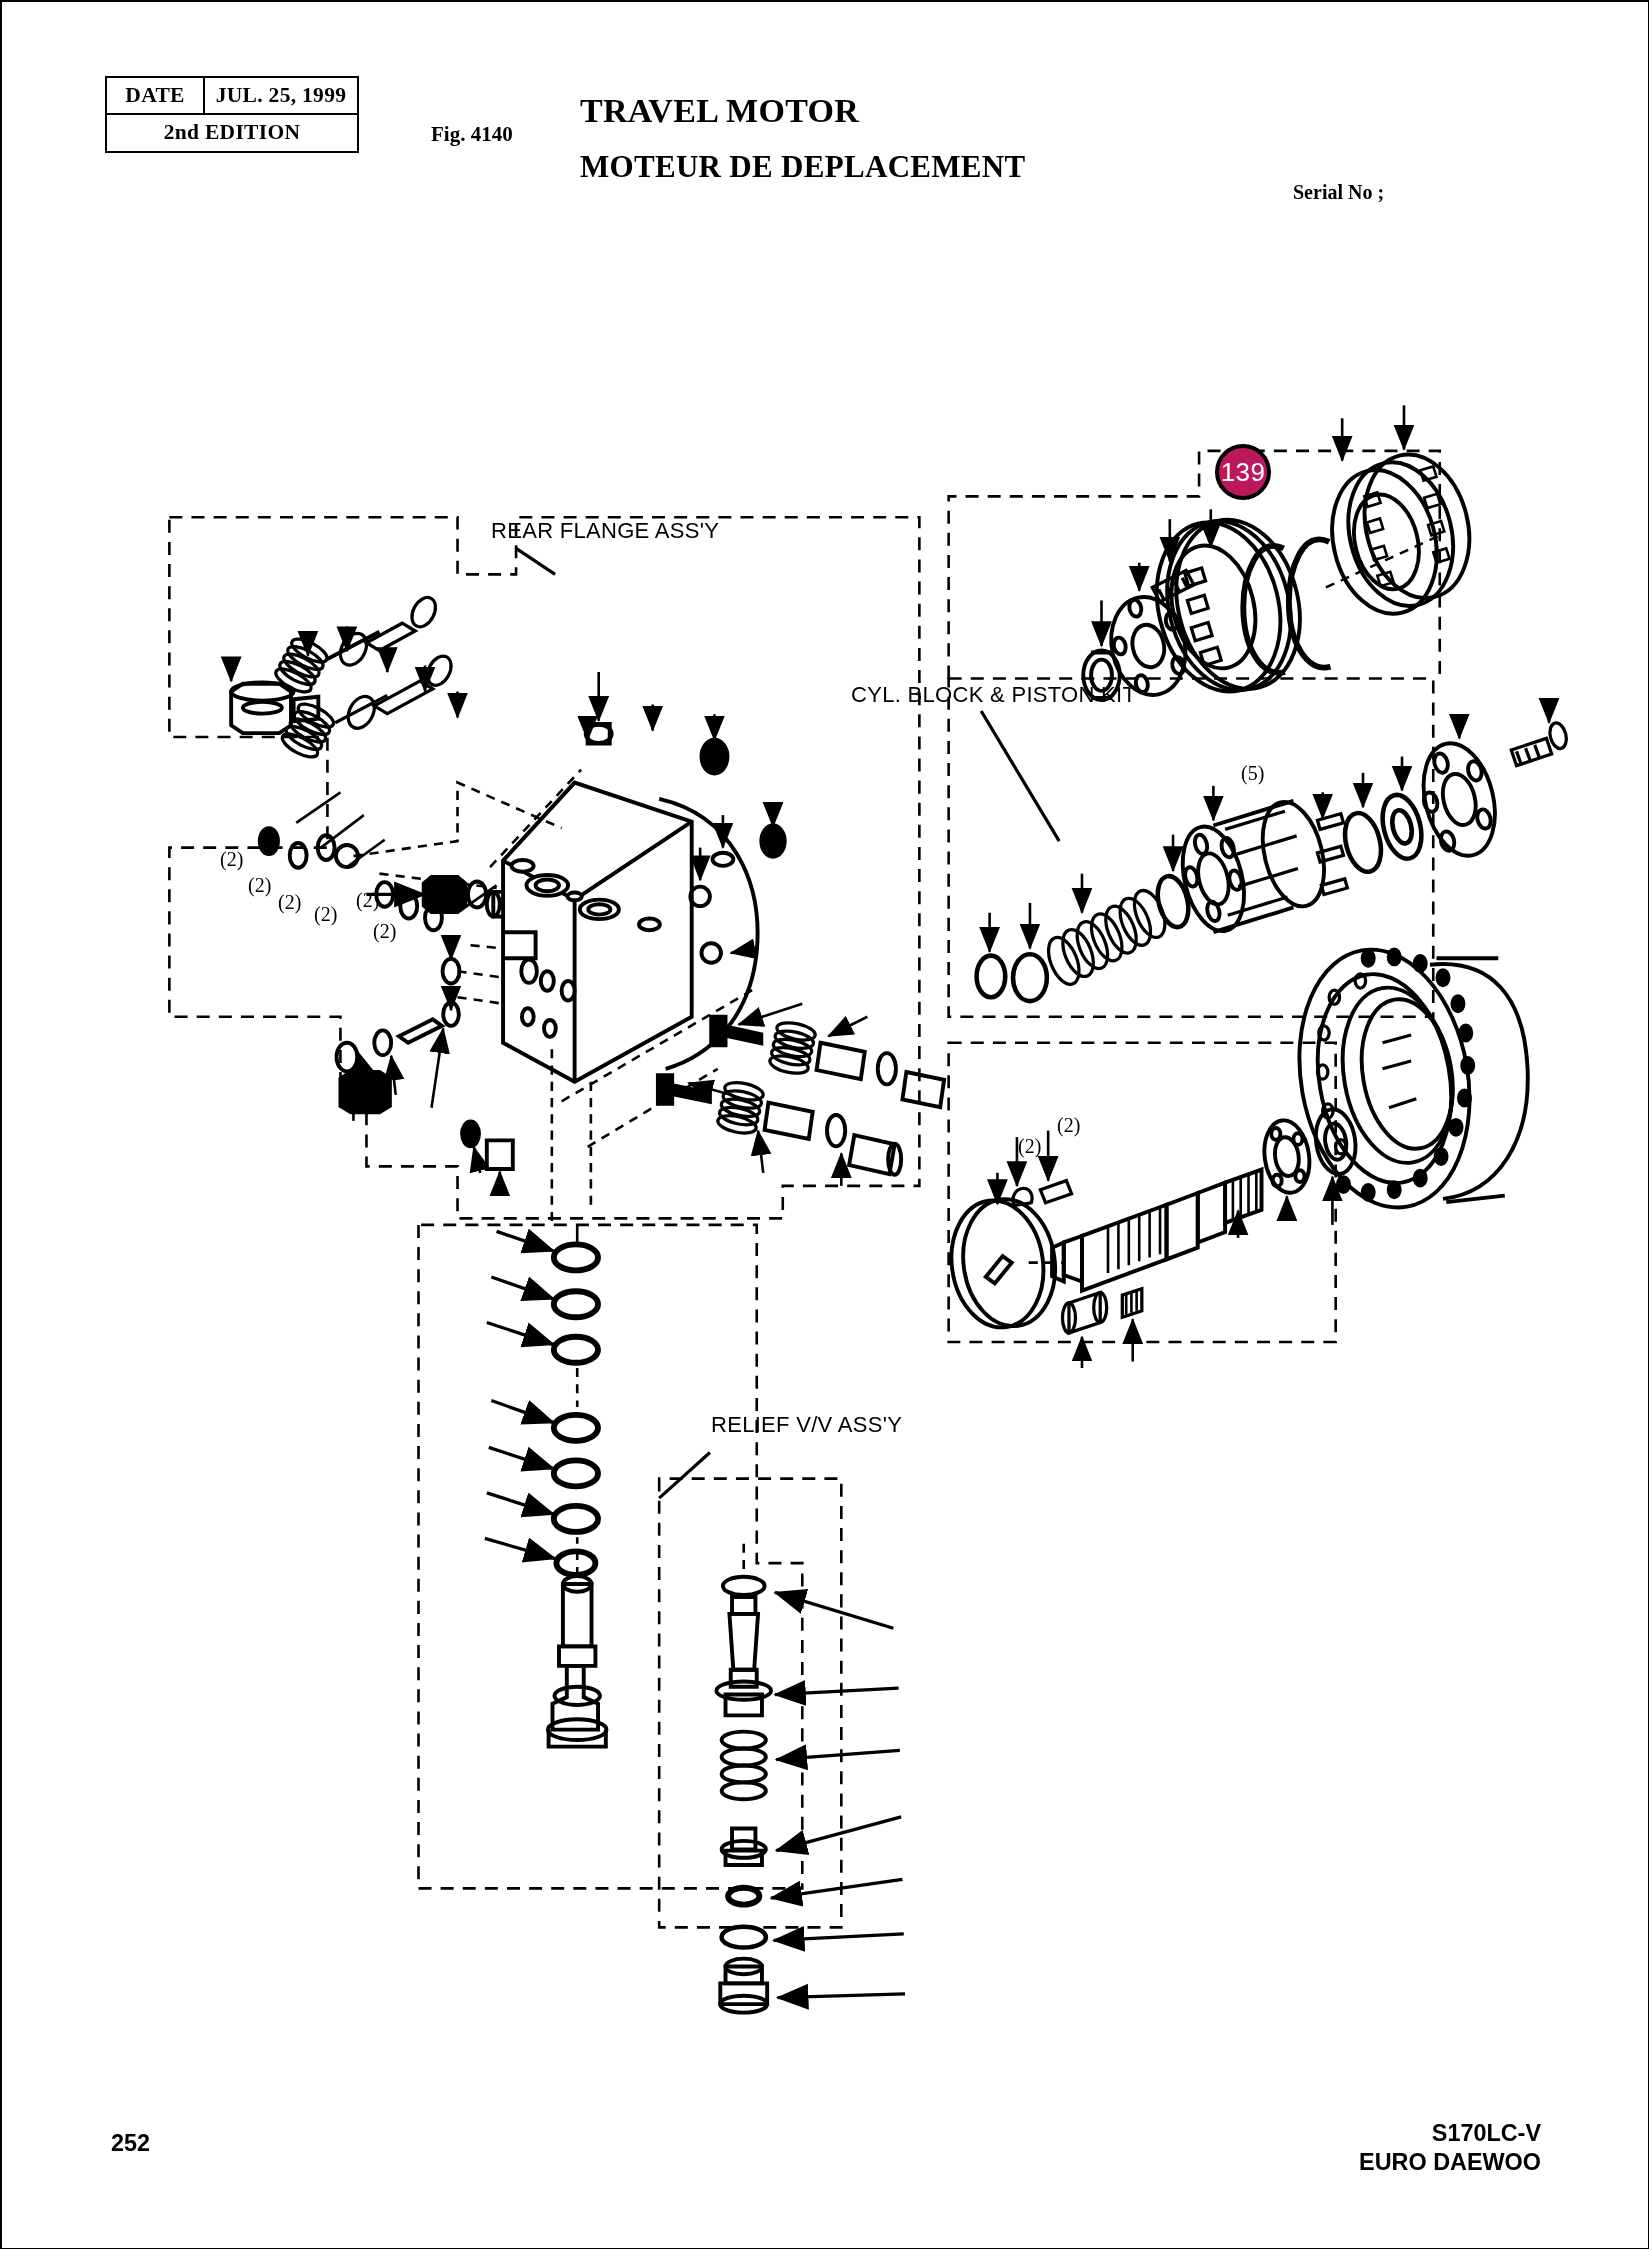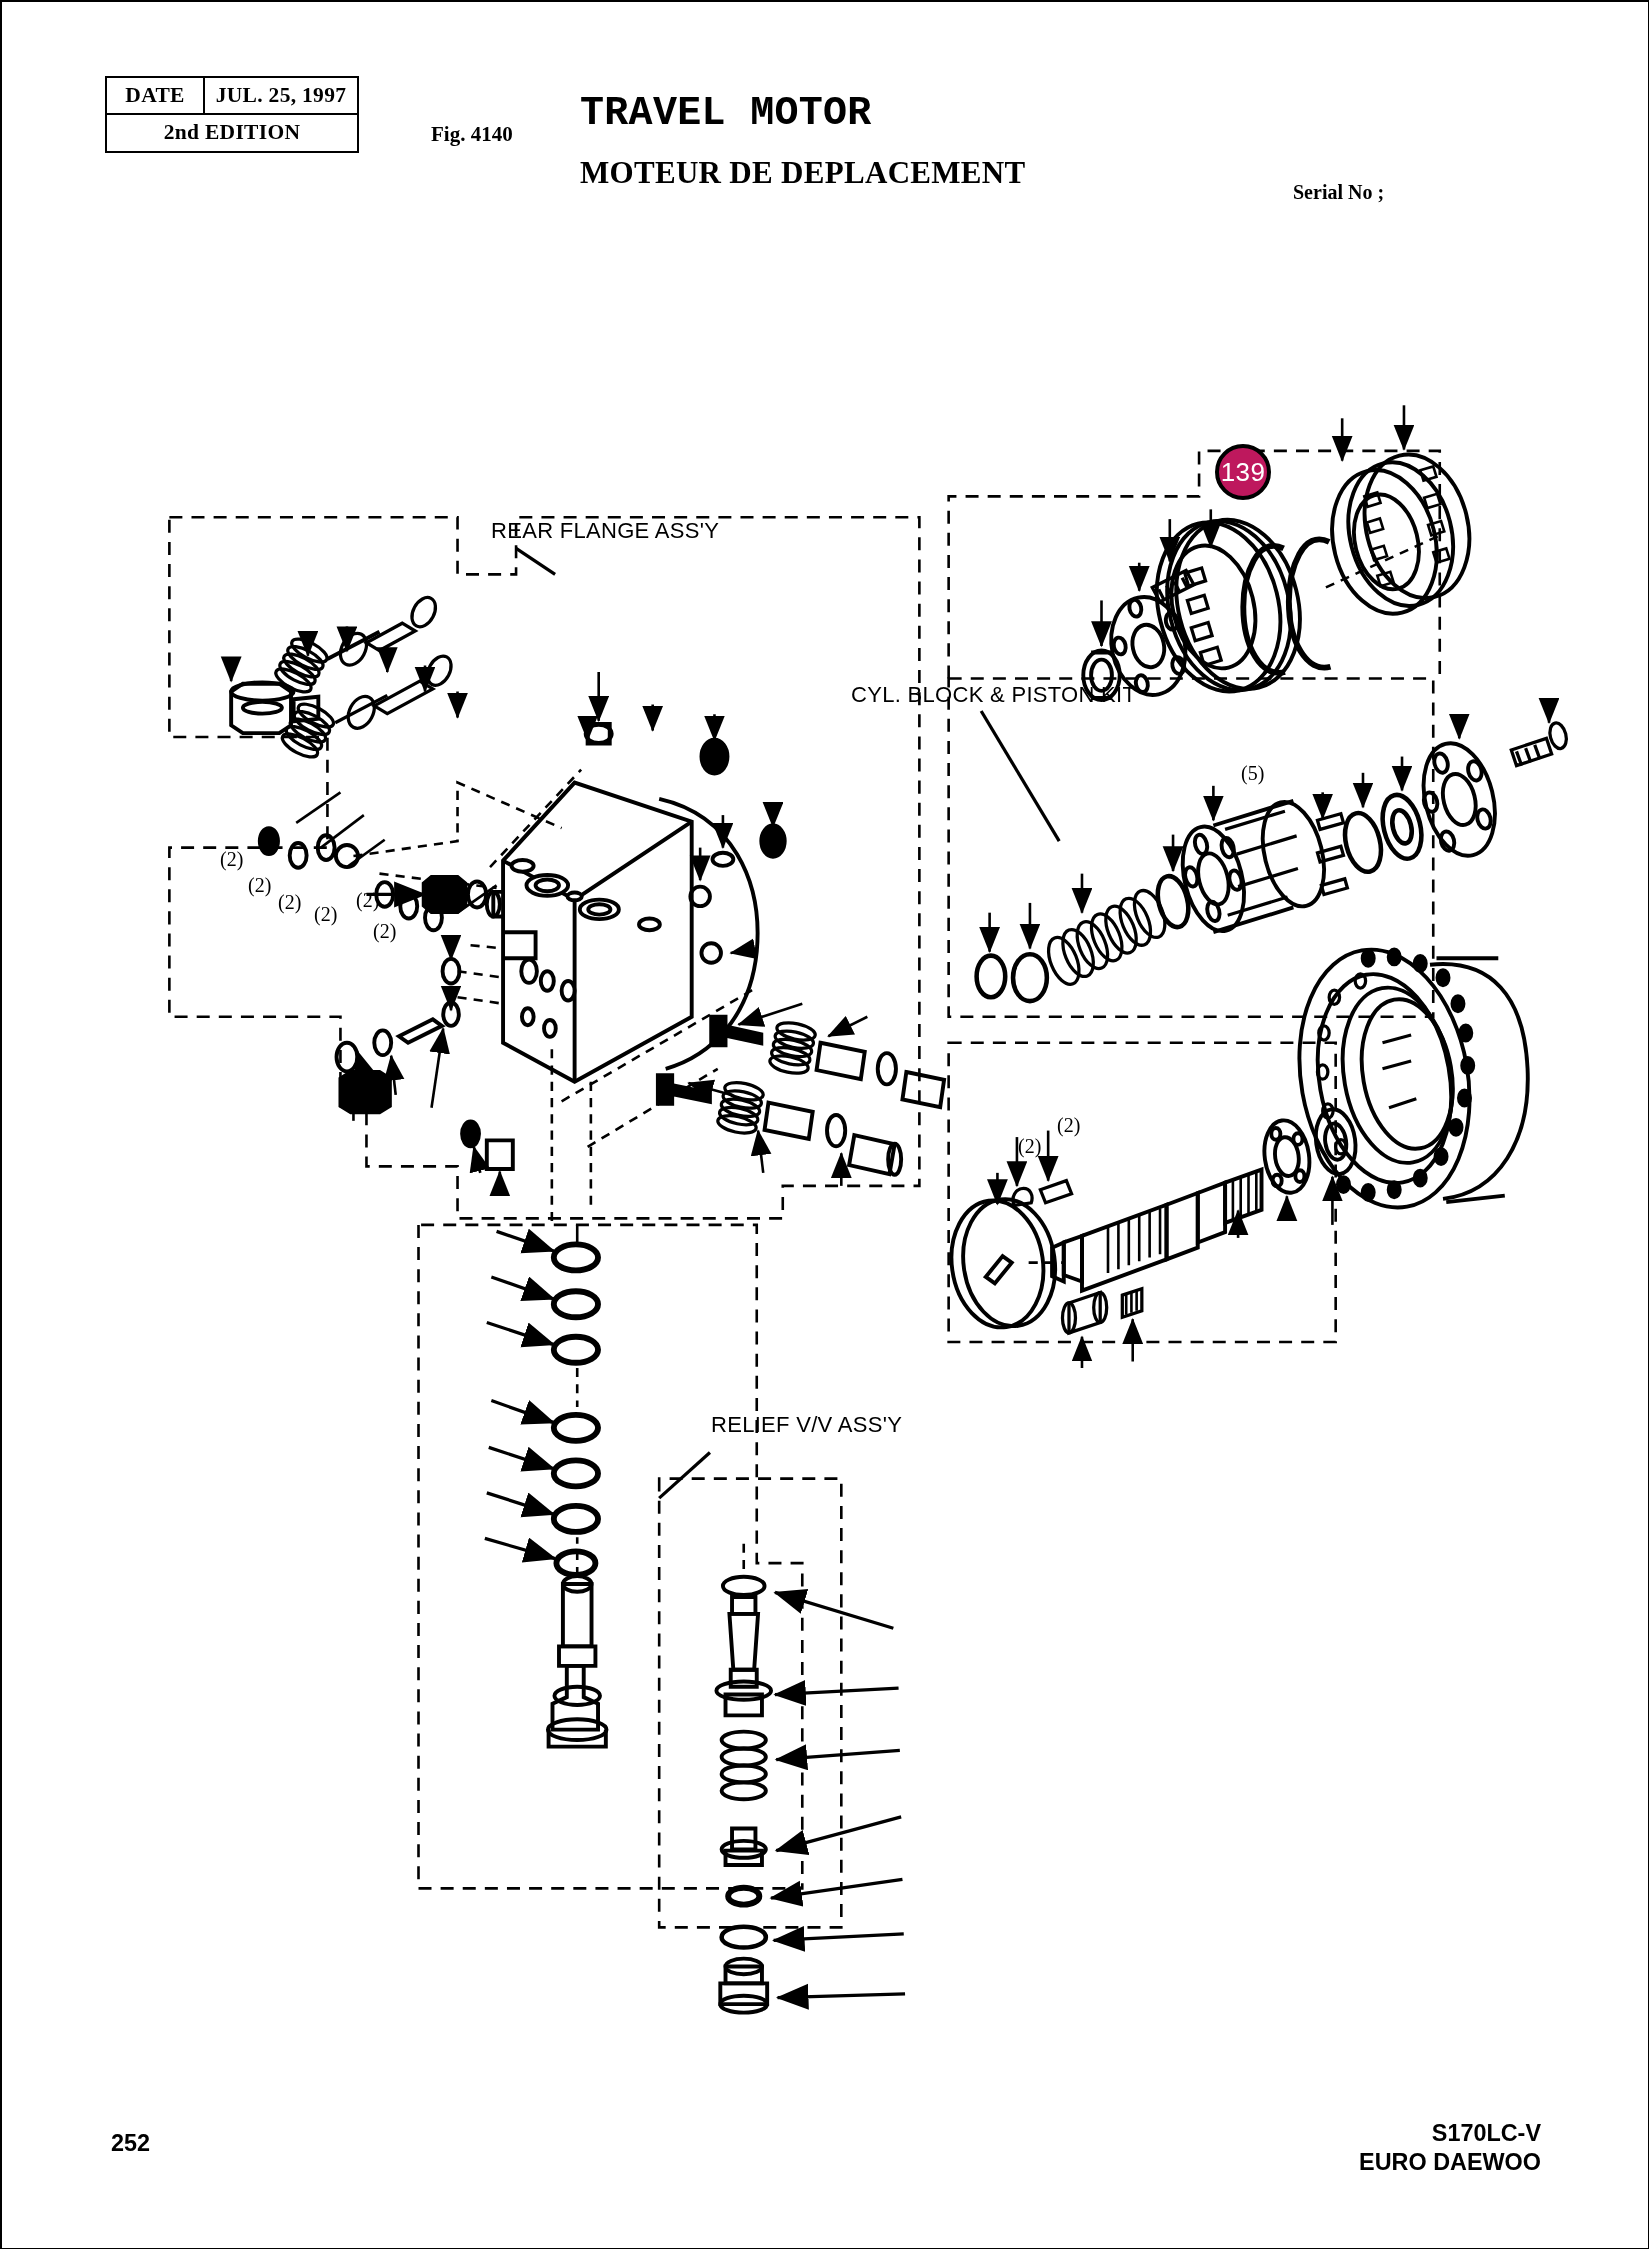--- a/index.html
+++ b/index.html
@@ -35,21 +35,21 @@
   .fig-no {
     position: absolute; left: 429px; top: 120px;
     font-family: "Liberation Serif", serif;
     font-size: 21px; font-weight: bold;
   }
   .titles {
     position: absolute; left: 578px; top: 91px;
     font-family: "Liberation Serif", serif;
     font-weight: bold;
   }
-  .title-en { font-size: 40px; letter-spacing: 0.3px; line-height: 1.06; font-family: Liberation Mono, monospace; }
+  .title-en { font-size: 34px; letter-spacing: 0.3px; line-height: 1.06; }
   .title-fr { font-size: 31px; letter-spacing: 0.3px; line-height: 1.06; margin-top: 22px; }
 
   .serial-no {
     position: absolute; left: 1291px; top: 179px;
     font-family: "Liberation Serif", serif;
     font-size: 20px; font-weight: bold;
   }
 
   
   .page-num {
@@ -86,21 +86,21 @@
   }
 </style>
 </head>
 <body>
 
 <div class="page">
 
   <div class="date-box">
     <div class="date-row">
       <div class="date-cell lbl">DATE</div>
-      <div class="date-cell val">JUL. 25, 1997</div>
+      <div class="date-cell val">JUL. 25, 1999</div>
     </div>
     <div class="date-row">
       <div class="date-cell full">2nd  EDITION</div>
     </div>
   </div>
 
   <div class="fig-no">Fig. 4140</div>
 
   <div class="titles">
     <div class="title-en">TRAVEL MOTOR</div>

